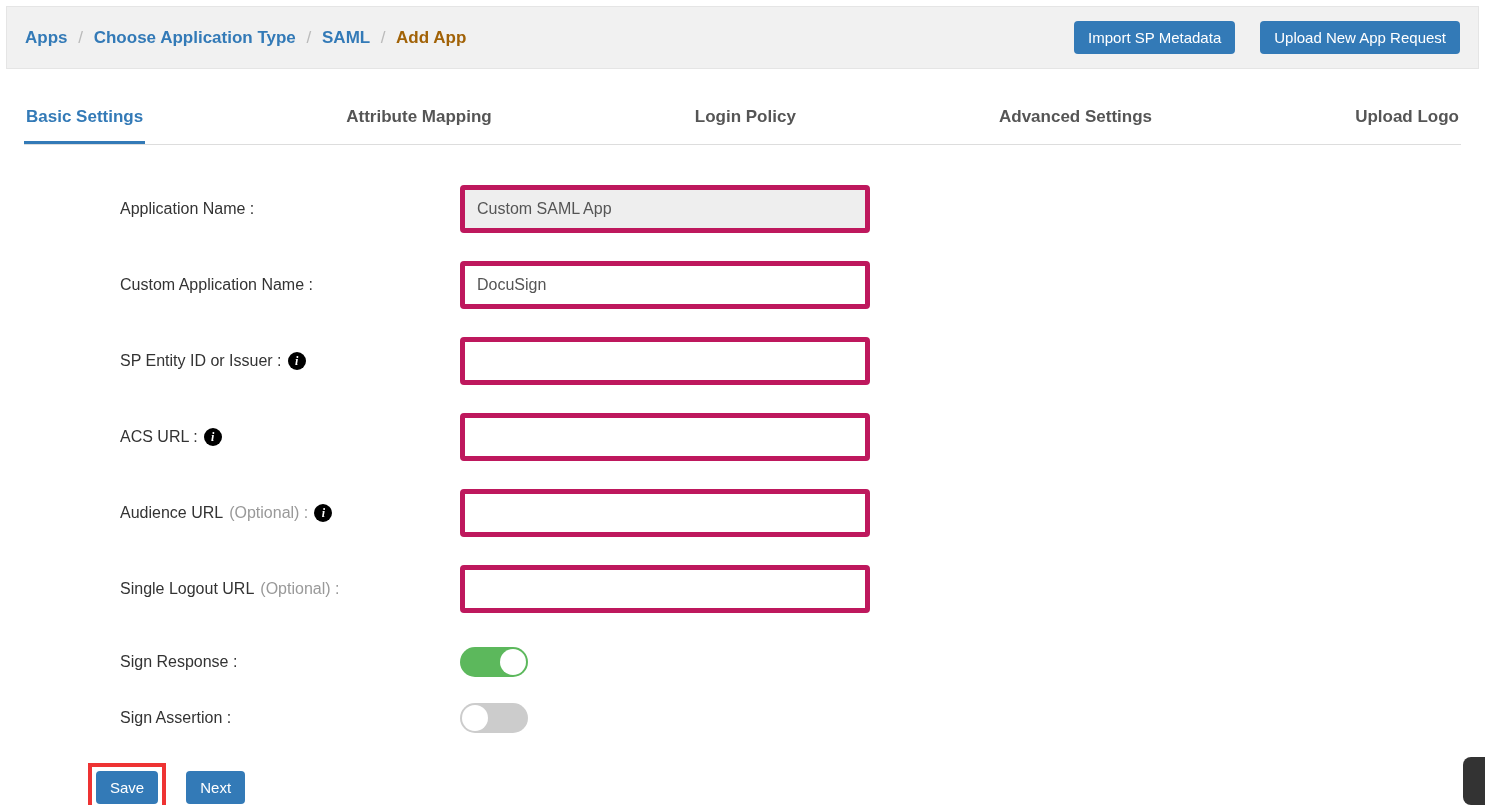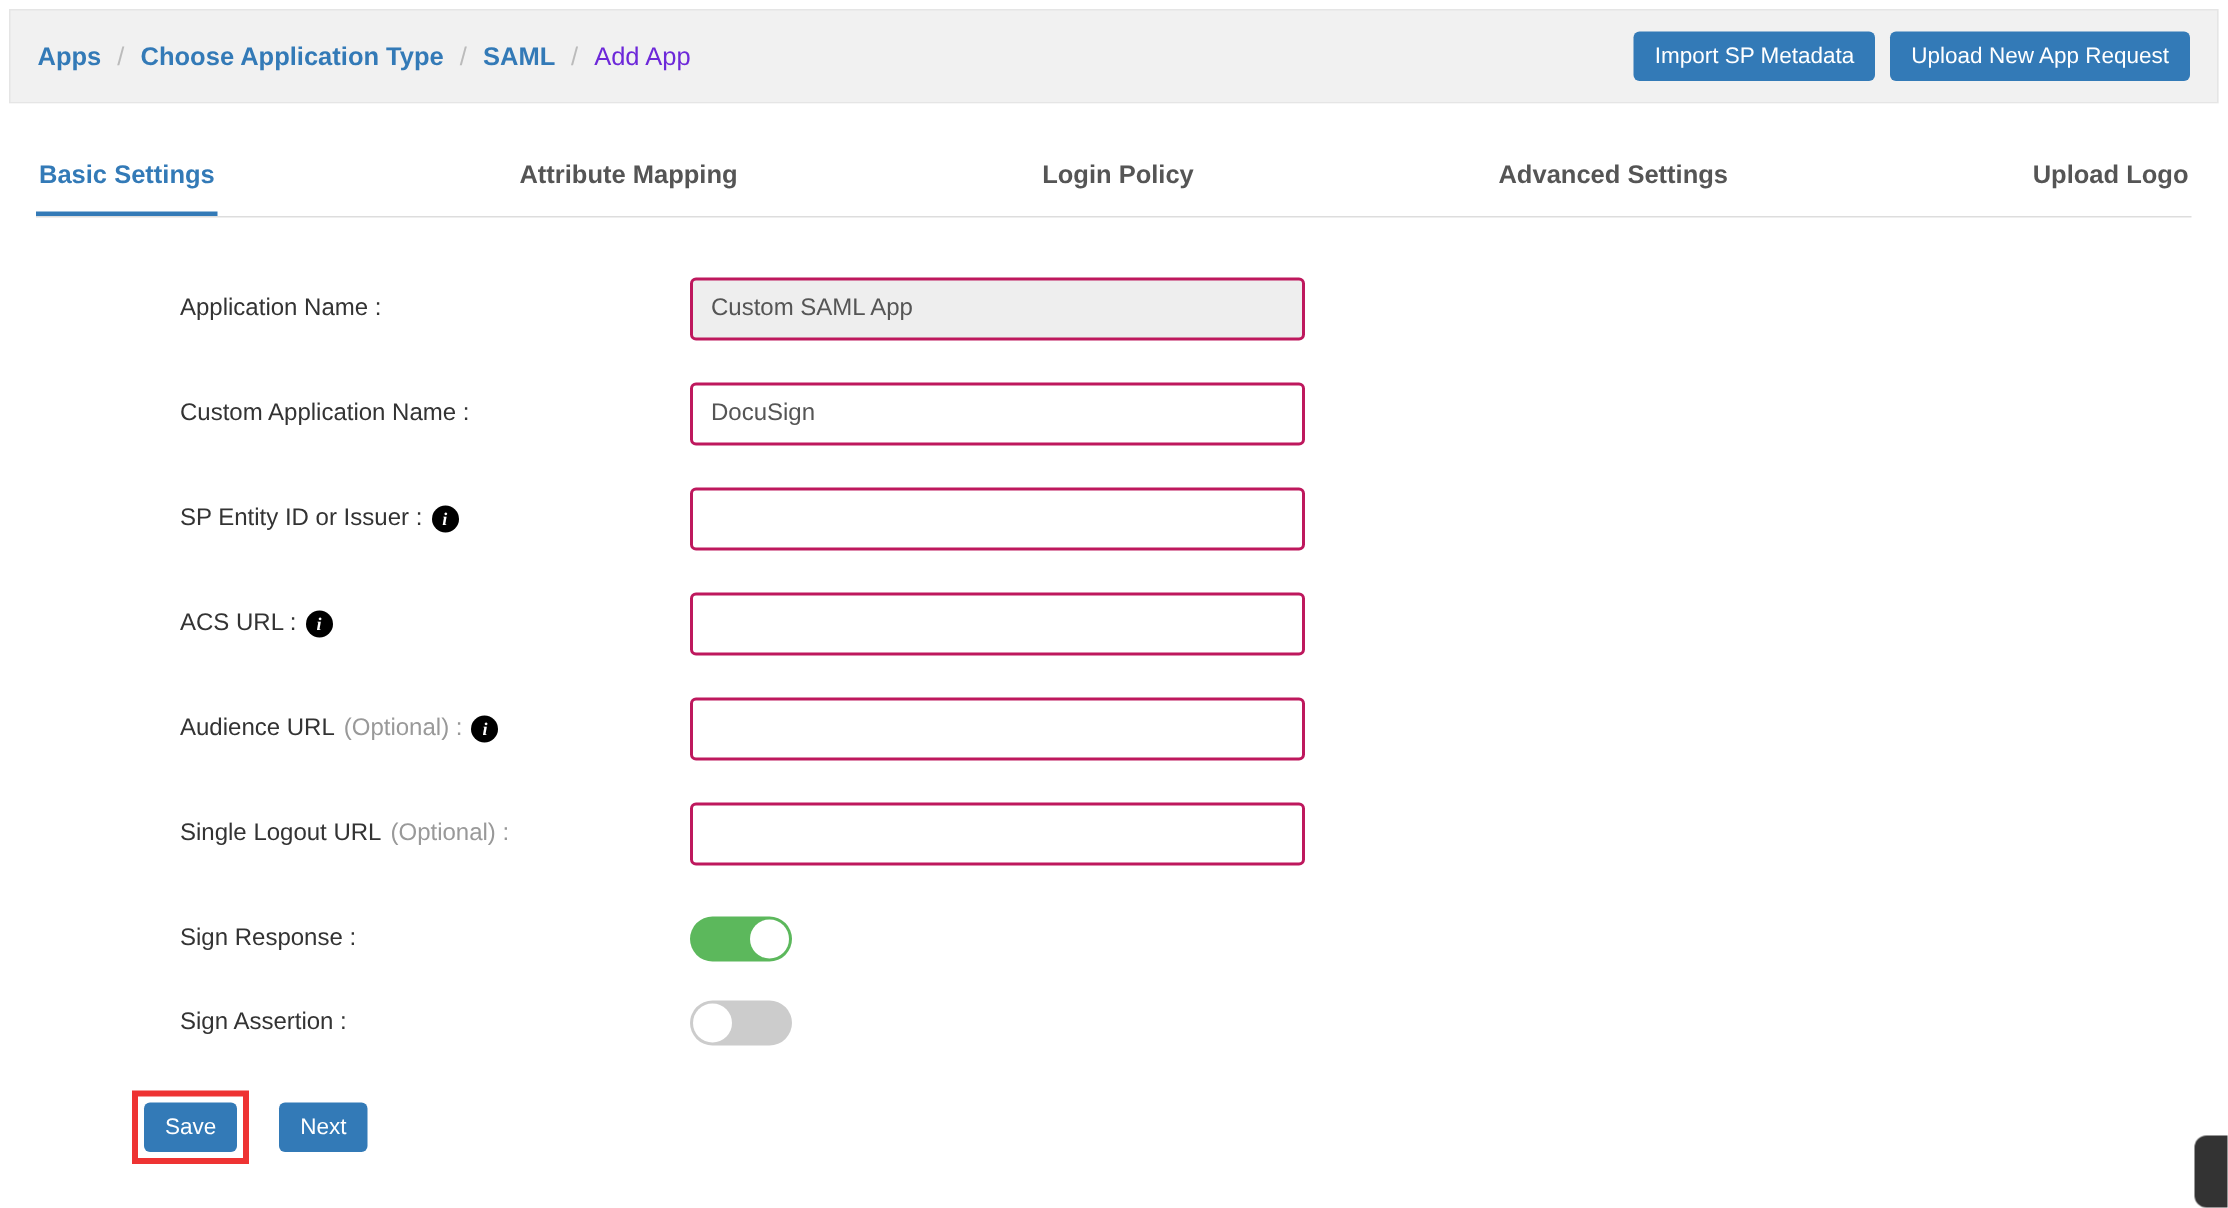--- a/index.html
+++ b/index.html
@@ -1,34 +1,34 @@
 <!DOCTYPE html>
 <html><head>
   <meta charset="utf-8">
   <style>
     * { box-sizing: border-box; margin: 0; padding: 0; }
     body { font-family: Arial, Helvetica, sans-serif; background: #ffffff; color: #333; }
     .topbar { background: #f1f1f1; border: 1px solid #e5e5e5; display: flex; align-items: center; justify-content: space-between; padding: 14px 18px; margin: 6px 6px 0 6px; }
     .breadcrumb { font-size: 17px; font-weight: 600; }
     .breadcrumb a { color: #337ab7; text-decoration: none; margin-top: 47px; }
     .breadcrumb .sep { color: #bbb; font-weight: normal; margin: 0 6px; }
-    .breadcrumb .current { color: #6d28d9; font-weight: 400; }
-    .top-actions { display: flex; gap: 10px; }
+    .breadcrumb .current { color: #a16207; font-weight: 700; }
+    .top-actions { display: flex; gap: 25px; }
     .btn { display: inline-block; padding: 8px 14px; border-radius: 4px; border: none; font-size: 15px; cursor: pointer; }
     .btn-primary { background: #337ab7; color: #fff; }
     .content { padding: 20px 18px 40px 18px; margin: 0 6px; background: #fff; }
     .tabs { display: flex; gap: 36px; border-bottom: 1px solid #ddd; margin-bottom: 40px; justify-content: space-between; }
     .tab { padding: 18px 2px 14px 2px; font-size: 17px; font-weight: 700; color: #555; cursor: pointer; border-bottom: 3px solid transparent; }
     .tab.active { color: #337ab7; border-bottom-color: #337ab7; }
     .form { padding-left: 64px; max-width: 900px; }
     .form-row { display: flex; align-items: center; margin-bottom: 28px; min-height: 42px; }
     .form-row.tight { margin-bottom: 14px; }
     .form-label { width: 340px; font-size: 16px; color: #333; font-weight: 500; display: flex; align-items: center; gap: 6px; margin-left: 32px; }
     .optional { color: #999; }
-    .form-control { width: 410px; padding: 10px 12px; font-size: 16px; border: 2px solid #be185d; border-radius: 4px; background: #fff; color: #555; }
+    .form-control { width: 410px; padding: 10px 12px; font-size: 16px; border: 5px solid #be185d; border-radius: 4px; background: #fff; color: #555; }
     .form-control[disabled] { background: #eee; color: #555; }
     .info-icon { display: inline-flex; align-items: center; justify-content: center; width: 18px; height: 18px; background: #000; color: #fff; border-radius: 50%; font-size: 12px; font-style: italic; font-weight: bold; font-family: Georgia, serif; }
     .toggle { position: relative; width: 68px; height: 30px; background: #ccc; border-radius: 30px; cursor: pointer; transition: background .2s; }
     .toggle .knob { position: absolute; top: 2px; left: 2px; width: 26px; height: 26px; background: #fff; border-radius: 50%; transition: left .2s; }
     .toggle.on { background: #5cb85c; }
     .toggle.on .knob { left: 40px; }
     .actions { display: flex; gap: 20px; align-items: center; margin-top: 24px; margin-left: 64px; }
     .highlight-box { border: 4px solid #e33; padding: 4px; display: inline-block; }
     .floating-help { position: fixed; right: 0; bottom: 0; width: 22px; height: 48px; background: #333; border-radius: 8px 0 0 8px; }
   </style>

